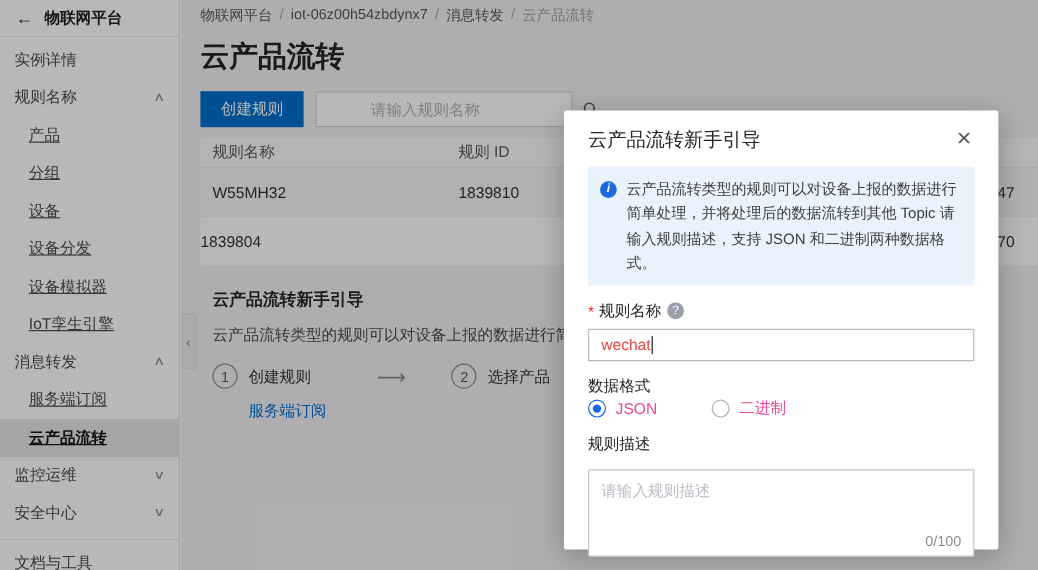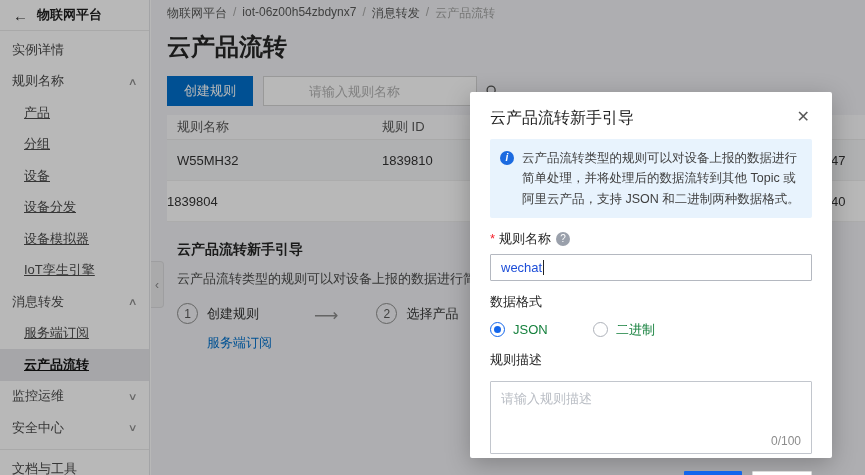--- a/index.html
+++ b/index.html
@@ -109,25 +109,25 @@
     display:flex; align-items:center; justify-content:center; flex:none; margin-top:3px;
   }
   .field-label { margin-top:12px; font-size:13px; color:#262626; display:flex; align-items:center; gap:5px; }
   .req-star { color:#f5222d; margin-right:-1px; }
   .help-icon {
     width:14px; height:14px; border-radius:50%; background:#9aa0ab; color:#fff;
     font-size:10px; display:flex; align-items:center; justify-content:center; cursor:pointer;
   }
   .text-input {
     margin-top:6px; height:27px; border:1px solid #b4b8c0; border-radius:1px;
-    display:flex; align-items:center; padding:0 10px; font-size:13px; color:#1d4ed8;
+    display:flex; align-items:center; padding:0 10px; font-size:13px; color:#ef4444;
     background:#fff; cursor:text;
   }
   .caret-bar { width:1px; height:15px; background:#222; margin-left:1px; }
-  .radio-row { margin-top:10px; display:flex; font-size:13px; color:#15803d; }
+  .radio-row { display:flex; font-size:13px; color:#ec4899; }
   .radio-opt { display:flex; align-items:center; gap:8px; cursor:pointer; width:103px; }
   .radio-circle {
     width:15px; height:15px; border-radius:50%; border:1px solid #aeb2ba;
     background:#fff; display:flex; align-items:center; justify-content:center; flex:none;
   }
   .radio-opt.selected .radio-circle { border-color:#1366ec; }
   .radio-dot { width:7px; height:7px; border-radius:50%; background:transparent; }
   .radio-opt.selected .radio-dot { background:#1366ec; }
   .textarea-box {
     margin-top:12px; height:73px; border:1px solid #c2c6cd; border-radius:1px;
@@ -243,21 +243,21 @@
       <span class="col-tail"></span>
     </div>
     <div id="table-body">
         <div class="trow alt">
           <span class="col-name">W55MH32</span>
           <span class="col-id">1839810</span>
           <span class="col-tail">47</span>
         </div>
         <div class="trow">
           <span class="col-id">1839804</span>
-          <span class="col-tail">40</span>
+          <span class="col-tail">70</span>
         </div>
       </div>
   </div>
 
   <div class="guide">
     <div class="guide-title">云产品流转新手引导</div>
     <div class="guide-desc">云产品流转类型的规则可以对设备上报的数据进行简单处理，并将处理后的</div>
     <div class="steps">
       <div>
         <div class="step">
@@ -278,21 +278,21 @@
 <div class="overlay"></div>
 
 <div class="modal">
   <div class="modal-header">
     <span class="modal-title">云产品流转新手引导</span>
     <span class="modal-close">✕</span>
   </div>
 
   <div class="modal-alert">
     <span class="info-icon">i</span>
-    <span>云产品流转类型的规则可以对设备上报的数据进行简单处理，并将处理后的数据流转到其他 Topic 或阿里云产品，支持 JSON 和二进制两种数据格式。</span>
+    <span>云产品流转类型的规则可以对设备上报的数据进行简单处理，并将处理后的数据流转到其他 Topic 请输入规则描述，支持 JSON 和二进制两种数据格式。</span>
   </div>
 
   <div class="field-label">
     <span class="req-star">*</span>
     <span>规则名称</span>
     <span class="help-icon">?</span>
   </div>
   <div class="text-input">
     <span>wechat</span>
     <span class="caret-bar"></span>

